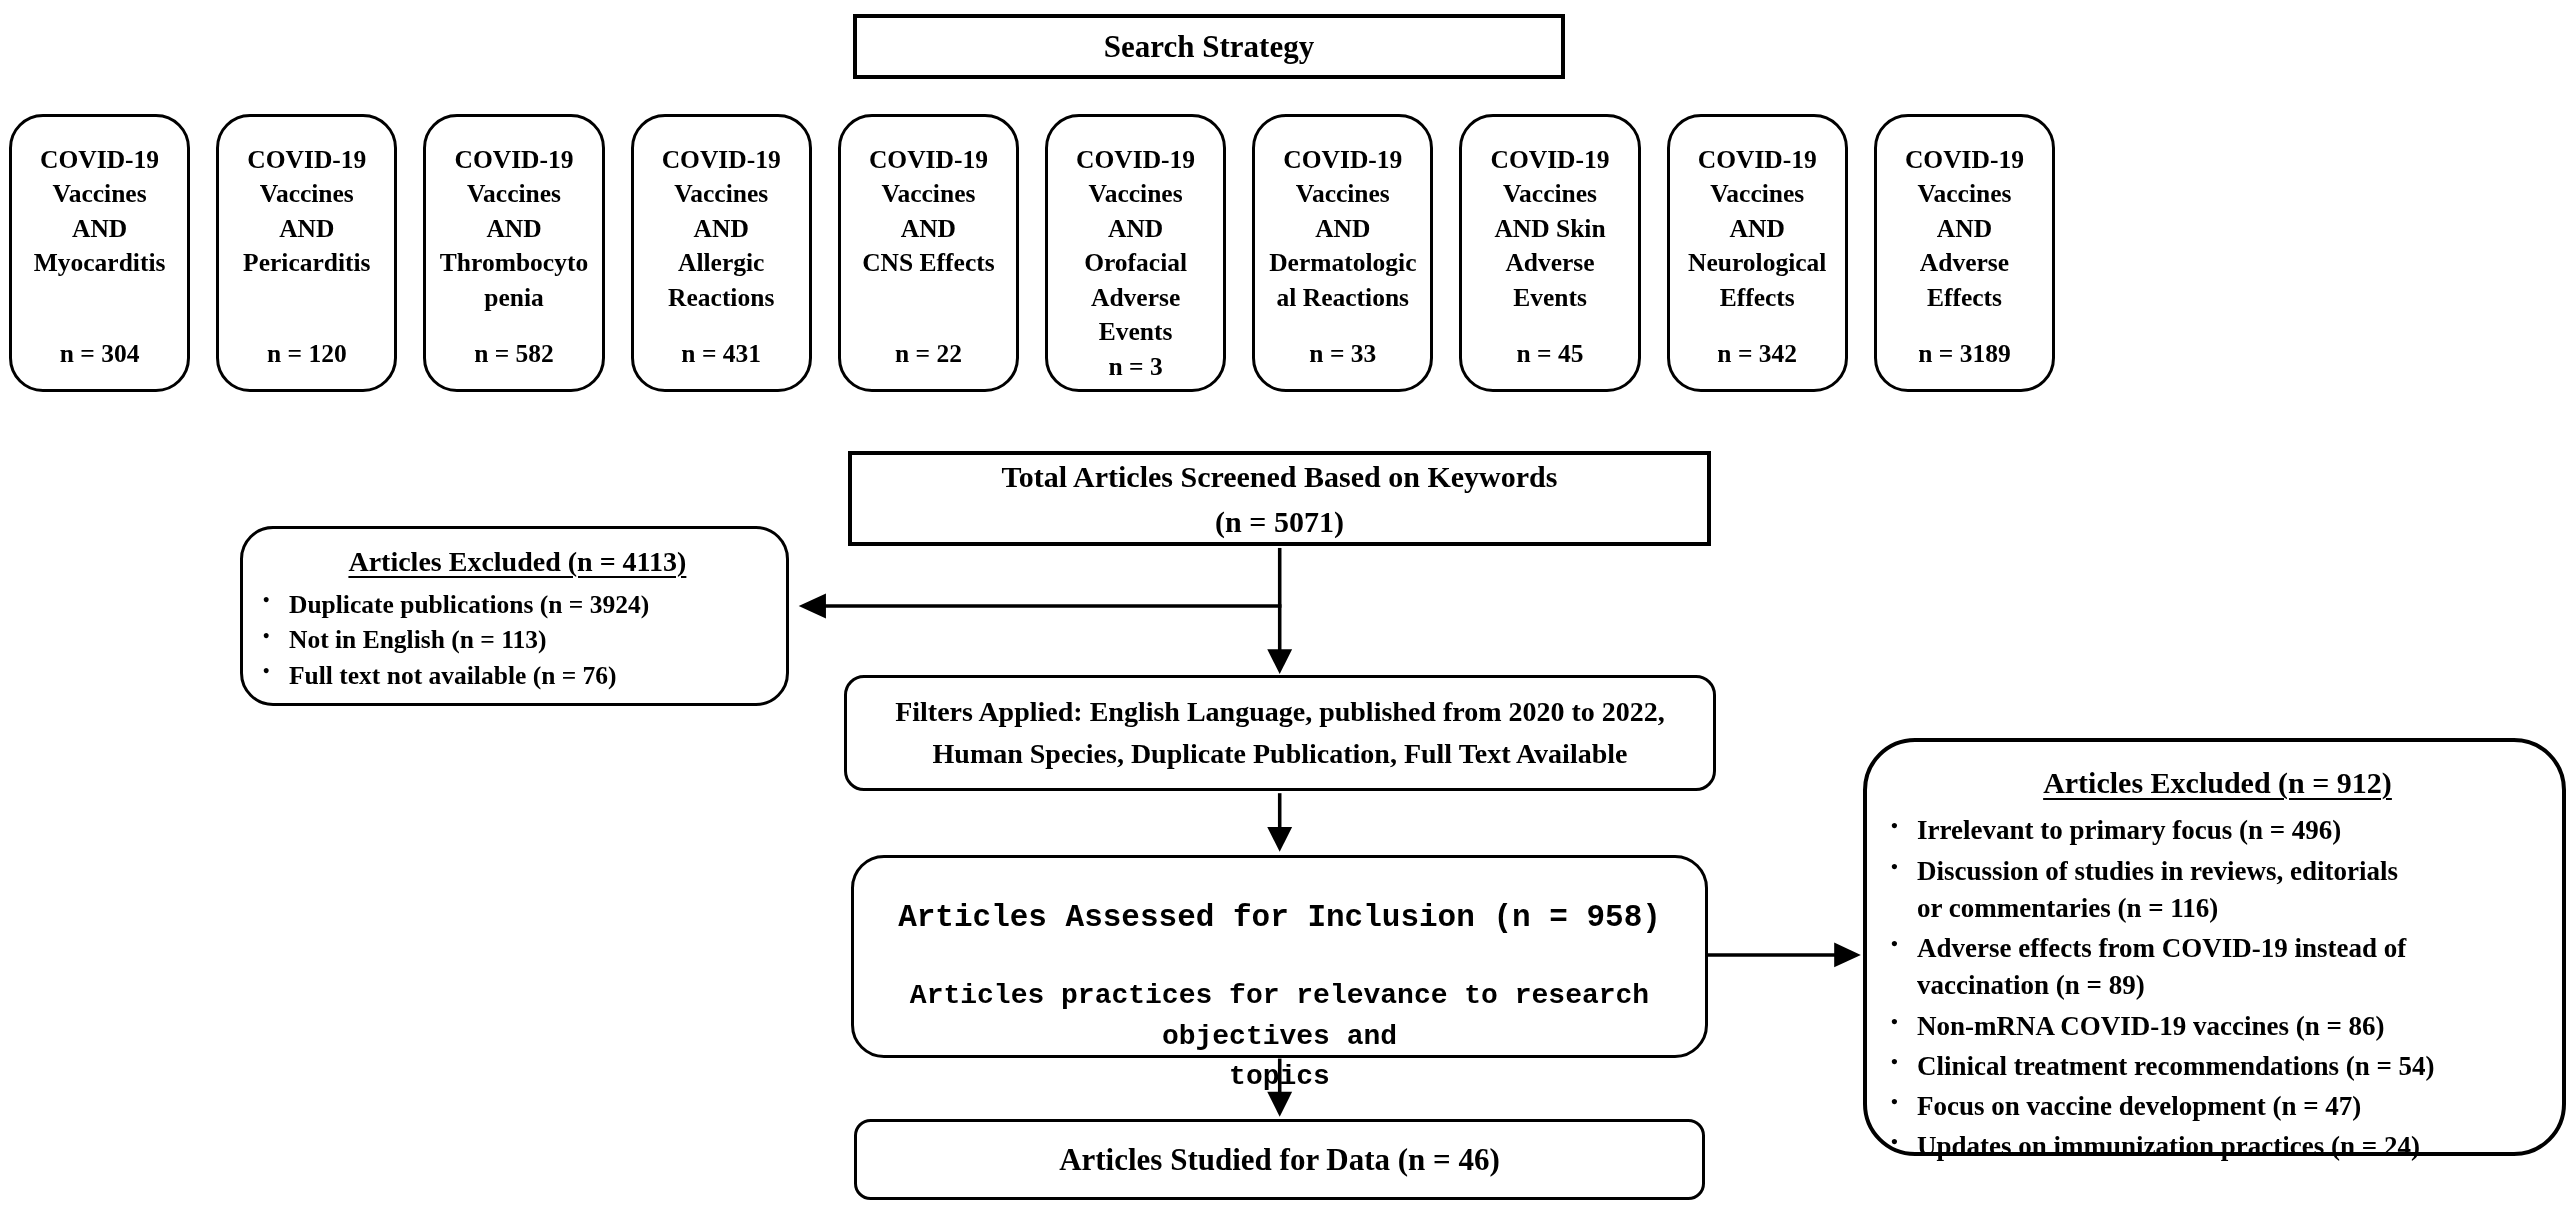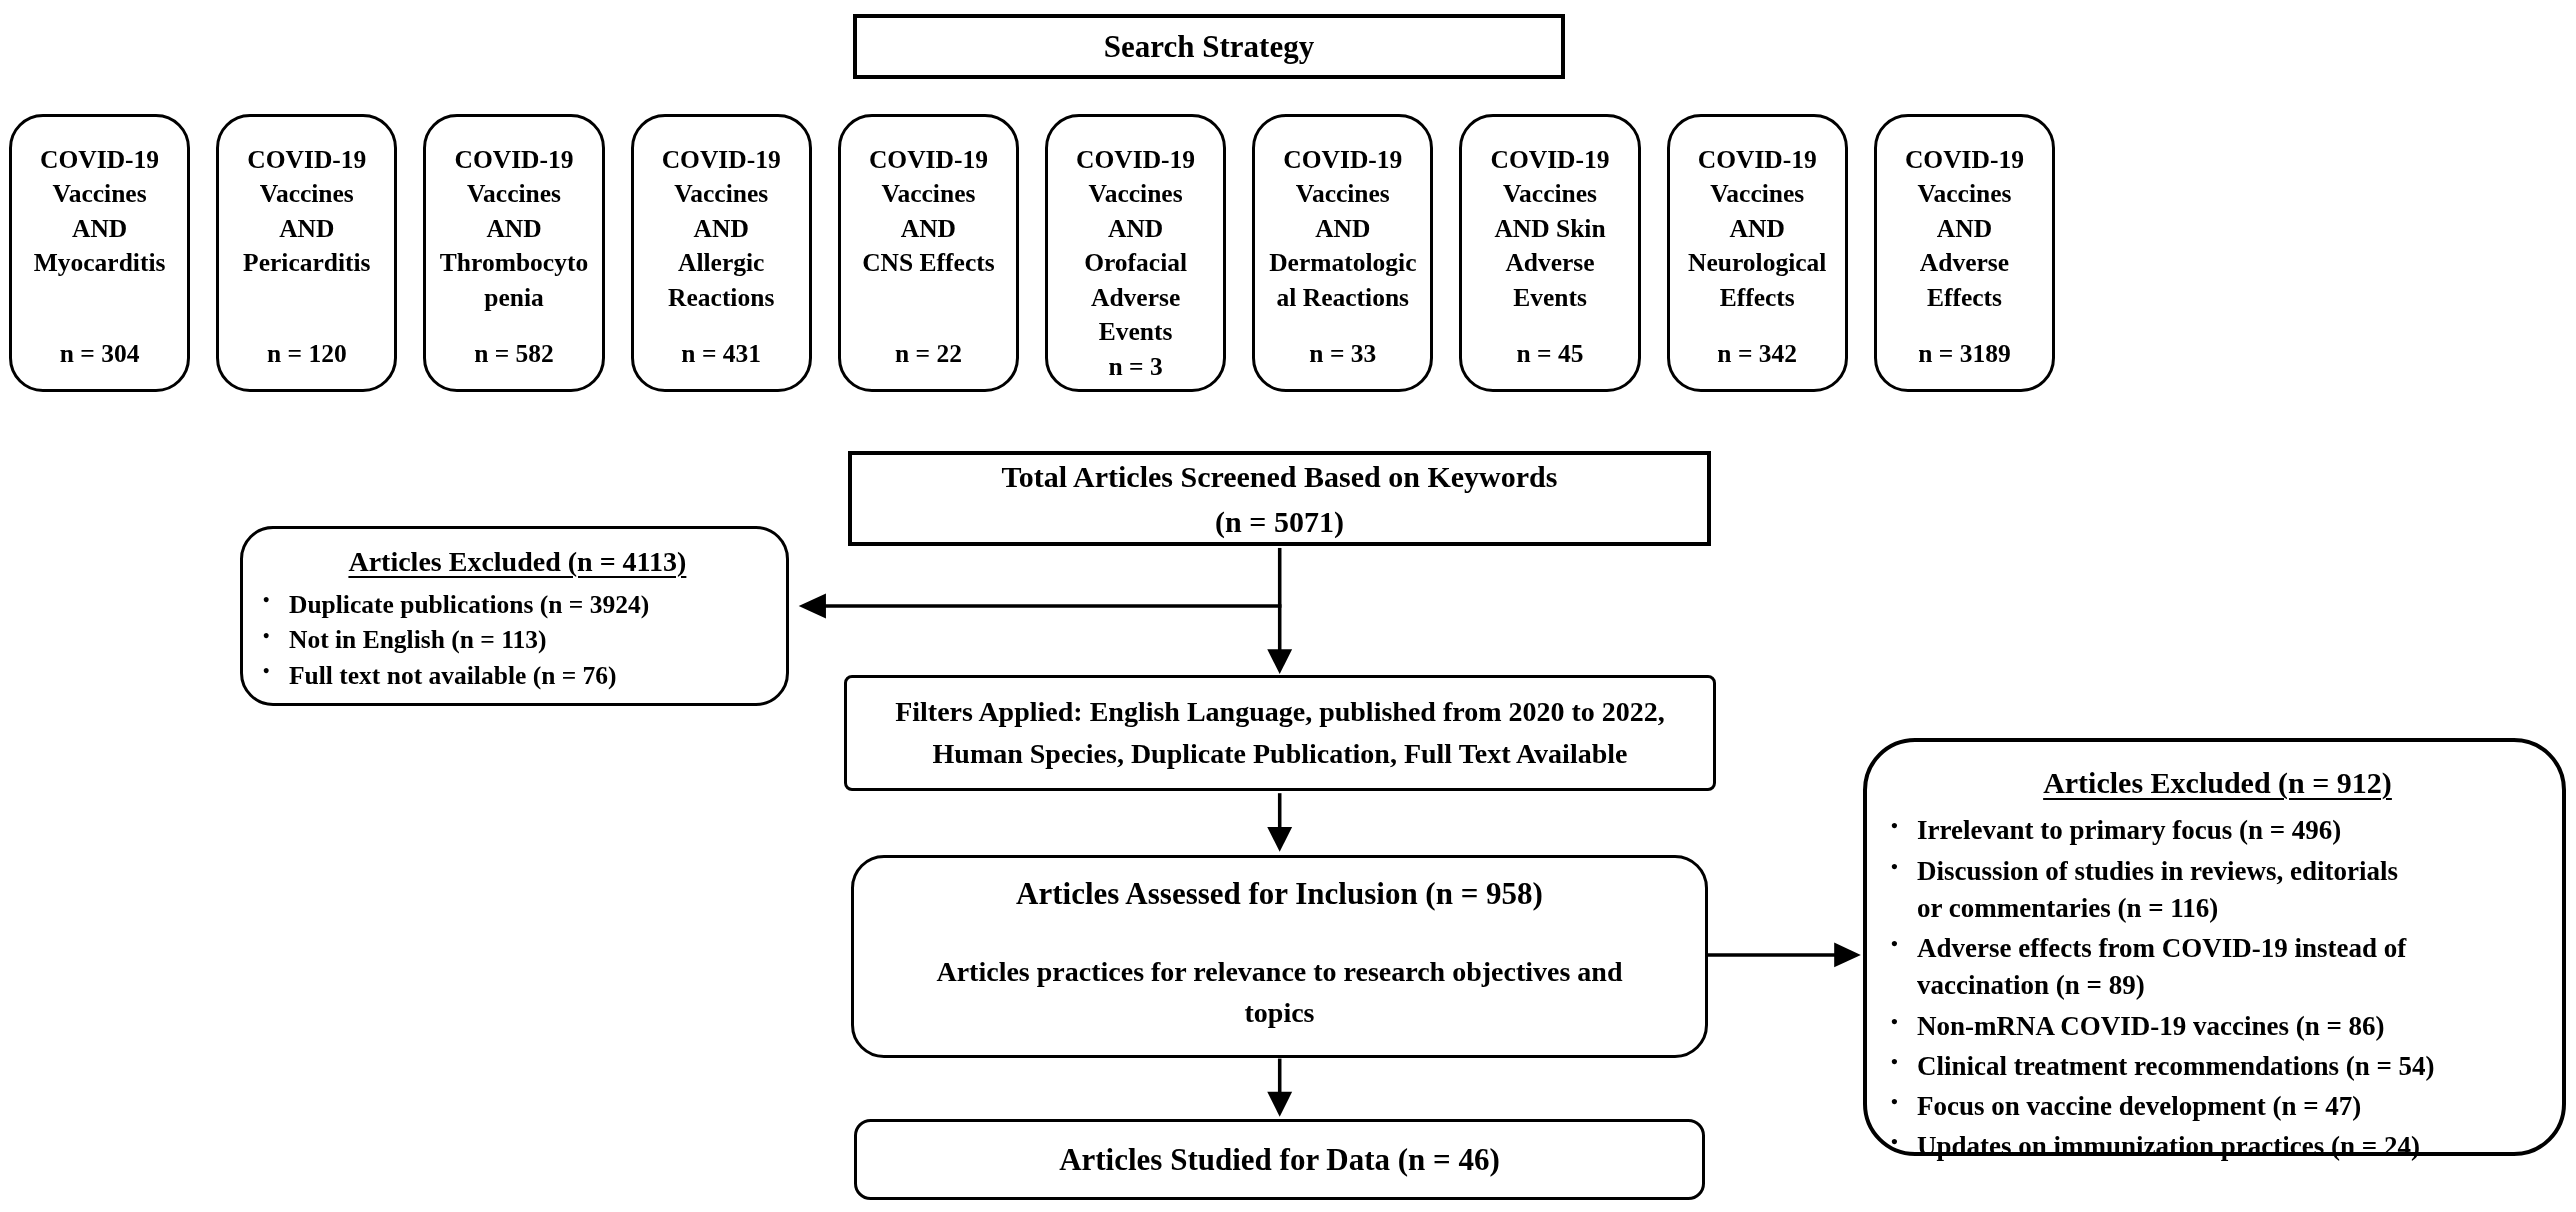--- a/index.html
+++ b/index.html
@@ -61,30 +61,31 @@
 
   
   #screened-box {
     left: 848px; top: 451px; width: 863px; height: 95px;
     border-width: 4.1px;
     font-size: 30px;
     line-height: 1.5;
   }
   #filters-box {
     left: 844px; top: 675px; width: 872px; height: 116px;
-    border-radius: 8px;
+    border-radius: 20px;
     font-size: 28px;
     line-height: 1.5;
     padding: 12px 6px;
   }
   #assessed-box {
     left: 851px; top: 855px; width: 857px; height: 203px;
     border-radius: 33px;
     justify-content: flex-start;
-    padding: 16px 12px 12px 12px;
+    padding: 40px 12px 12px 12px;
+    font-family: Liberation Mono, monospace;
   }
   #assessed-box .assessed-title { font-size: 31px; line-height: 1.3; }
   #assessed-box .assessed-sub   { font-size: 28px; line-height: 1.45; margin-top: 38px; }
   #studied-box {
     left: 854px; top: 1119px; width: 851px; height: 81px;
     border-radius: 16.6px;
     font-size: 31px;
   }
 
   

